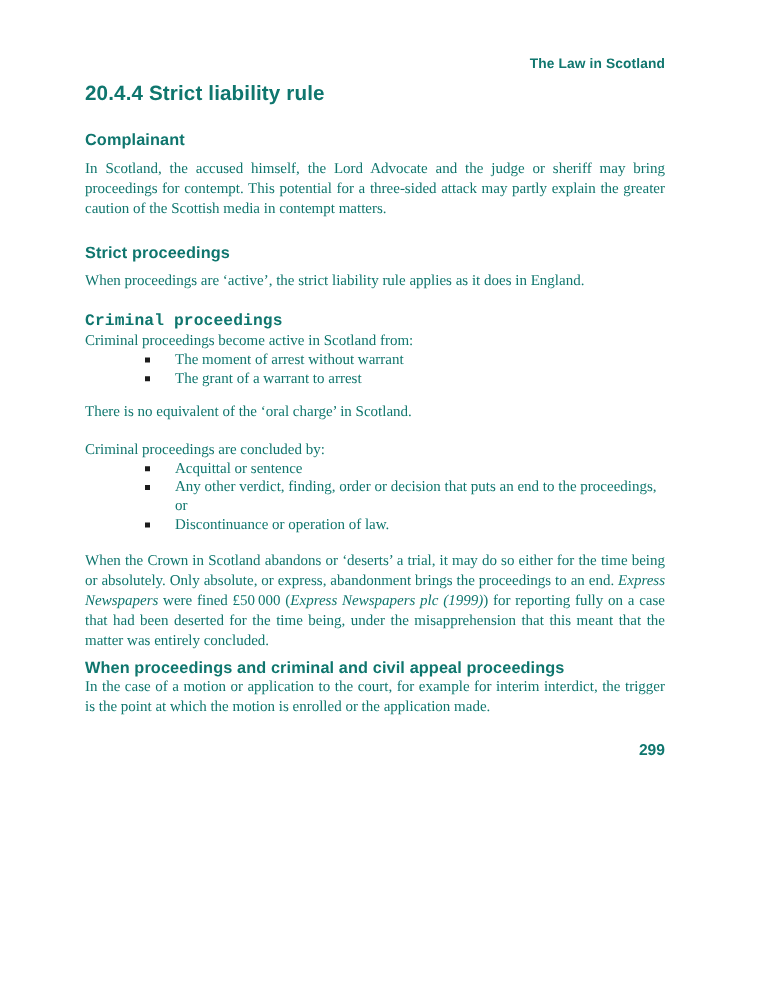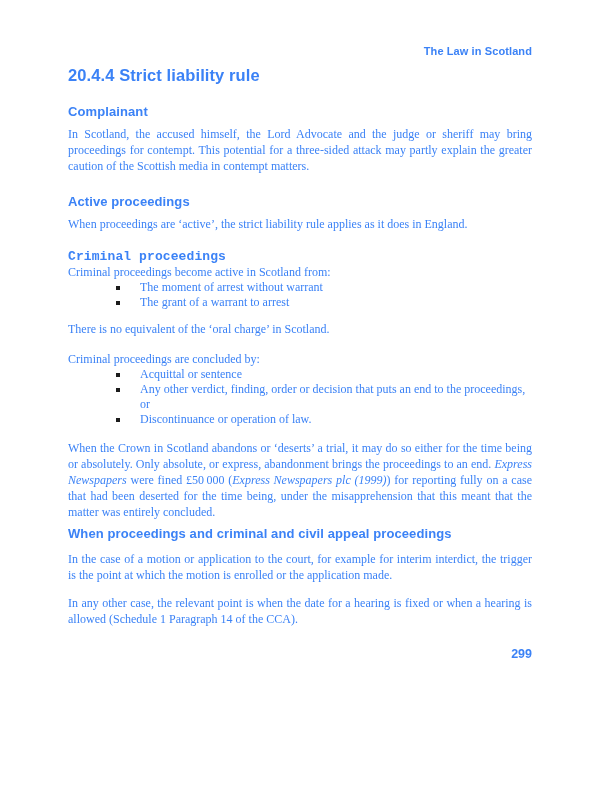--- a/index.html
+++ b/index.html
@@ -1,21 +1,21 @@
 <!DOCTYPE html>
 <html><head>
 <meta charset="utf-8">
 <style>
   html,body { margin:0; padding:0; background:#9a9a9a; }
   .page {
     position:relative;
     width:616px; height:800px;
     margin:0 auto;
     background:#ffffff;
-    color:#3b82f6;
+    color:#0f766e;
     overflow:hidden;
   }
   .content {
     position:absolute;
     left:68px; top:0;
     width:464px;
   }
   .running-header {
     margin-top:45px;
     text-align:right;
@@ -63,37 +63,37 @@
   .mt-p1          { margin-top:7px; }
   .mt-active      { margin-top:21px; }
   .mt-p2          { margin-top:7px; }
   .mt-criminal    { margin-top:18px;font-family:Liberation Mono, monospace; }
   .mt-ul1         { margin-top:13px; }
   .mt-oral        { margin-top:11px; }
   .mt-concluded   { margin-top:14px; }
   .mt-ul2         { margin-top:14px; }
   .mt-crown       { margin-top:13px; }
   .mt-civil       { margin-top:7px; }
-  .mt-civ2        { margin-top:10px; }
+  .mt-civ2        { }
   .mt-civ3        { margin-top:12px; }
 </style>
 </head>
 <body>
 
 <div class="page">
   <div class="content">
 
     <div class="running-header">The Law in Scotland</div>
 
     <h1>20.4.4 Strict liability rule</h1>
 
     <h2 class="mt-complainant">Complainant</h2>
     <p class="mt-p1">In Scotland, the accused himself, the Lord Advocate and the judge or sheriff may bring proceedings for contempt. This potential for a three-sided attack may partly explain the greater caution of the Scottish media in contempt matters.</p>
 
-    <h2 class="mt-active">Active proceedings</h2>
+    <h2 class="mt-active">Strict proceedings</h2>
     <p class="mt-p2">When proceedings are ‘active’, the strict liability rule applies as it does in England.</p>
 
     <h3 class="mt-criminal">Criminal proceedings</h3>
     <p>Criminal proceedings become active in Scotland from:</p>
 
     <ul class="bullet-list mt-ul1">
       <li>
         <span class="bullet-square-icon"></span>
         <span>The moment of arrest without warrant</span>
       </li>
@@ -123,17 +123,16 @@
     </ul>
 
     <p class="mt-crown">
       <span>When the Crown in Scotland abandons or ‘deserts’ a trial, it may do so either for the time being or absolutely. Only absolute, or express, abandonment brings the proceedings to an end. </span><i>Express Newspapers</i><span> were fined £50 000 (</span><i>Express Newspapers plc (1999)</i><span>) for reporting fully on a case that had been deserted for the time being, under the misapprehension that this meant that the matter was entirely concluded.</span>
     </p>
 
     <h3 class="mt-civil">When proceedings and criminal and civil appeal proceedings</h3>
 
     <p class="mt-civ2">In the case of a motion or application to the court, for example for interim interdict, the trigger is the point at which the motion is enrolled or the application made.</p>
 
-    <p class="mt-civ3">In any other case, the relevant point is when the date for a hearing is fixed or when a hearing is allowed (Schedule 1 Paragraph 14 of the CCA).</p>
 
     <div class="page-number">299</div>
   </div>
 </div>
 
 </body></html>

